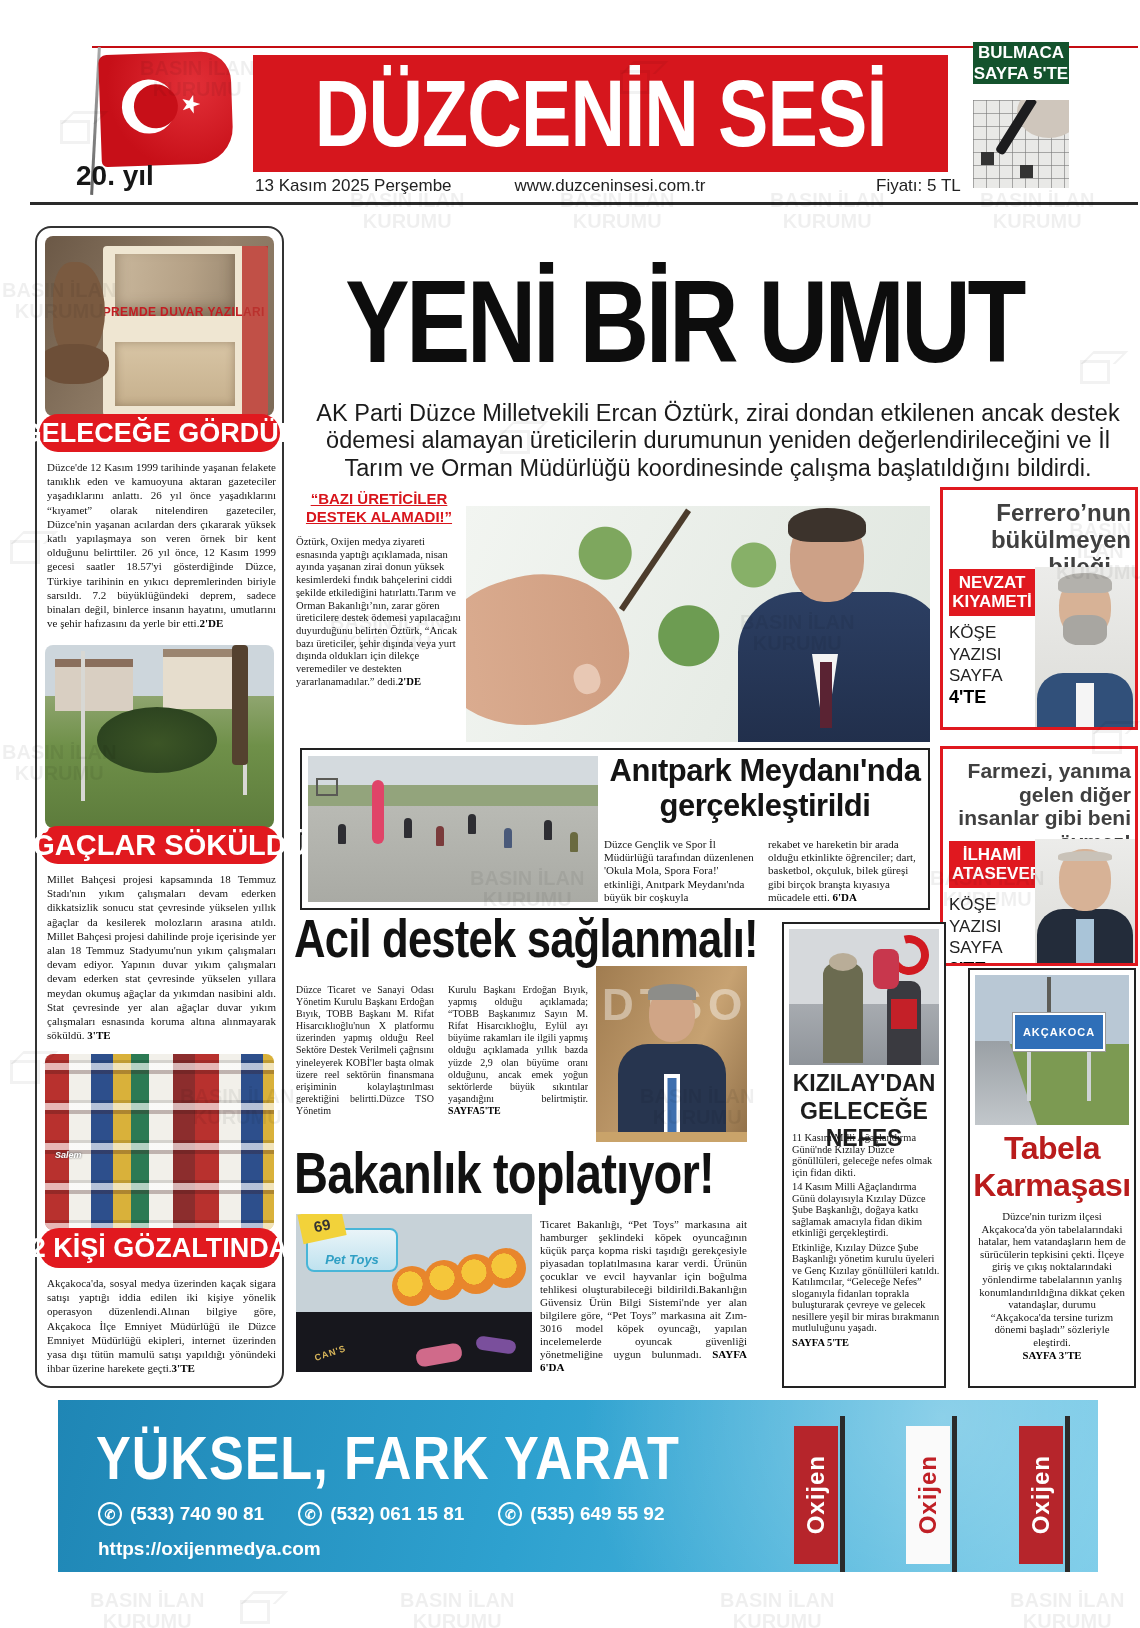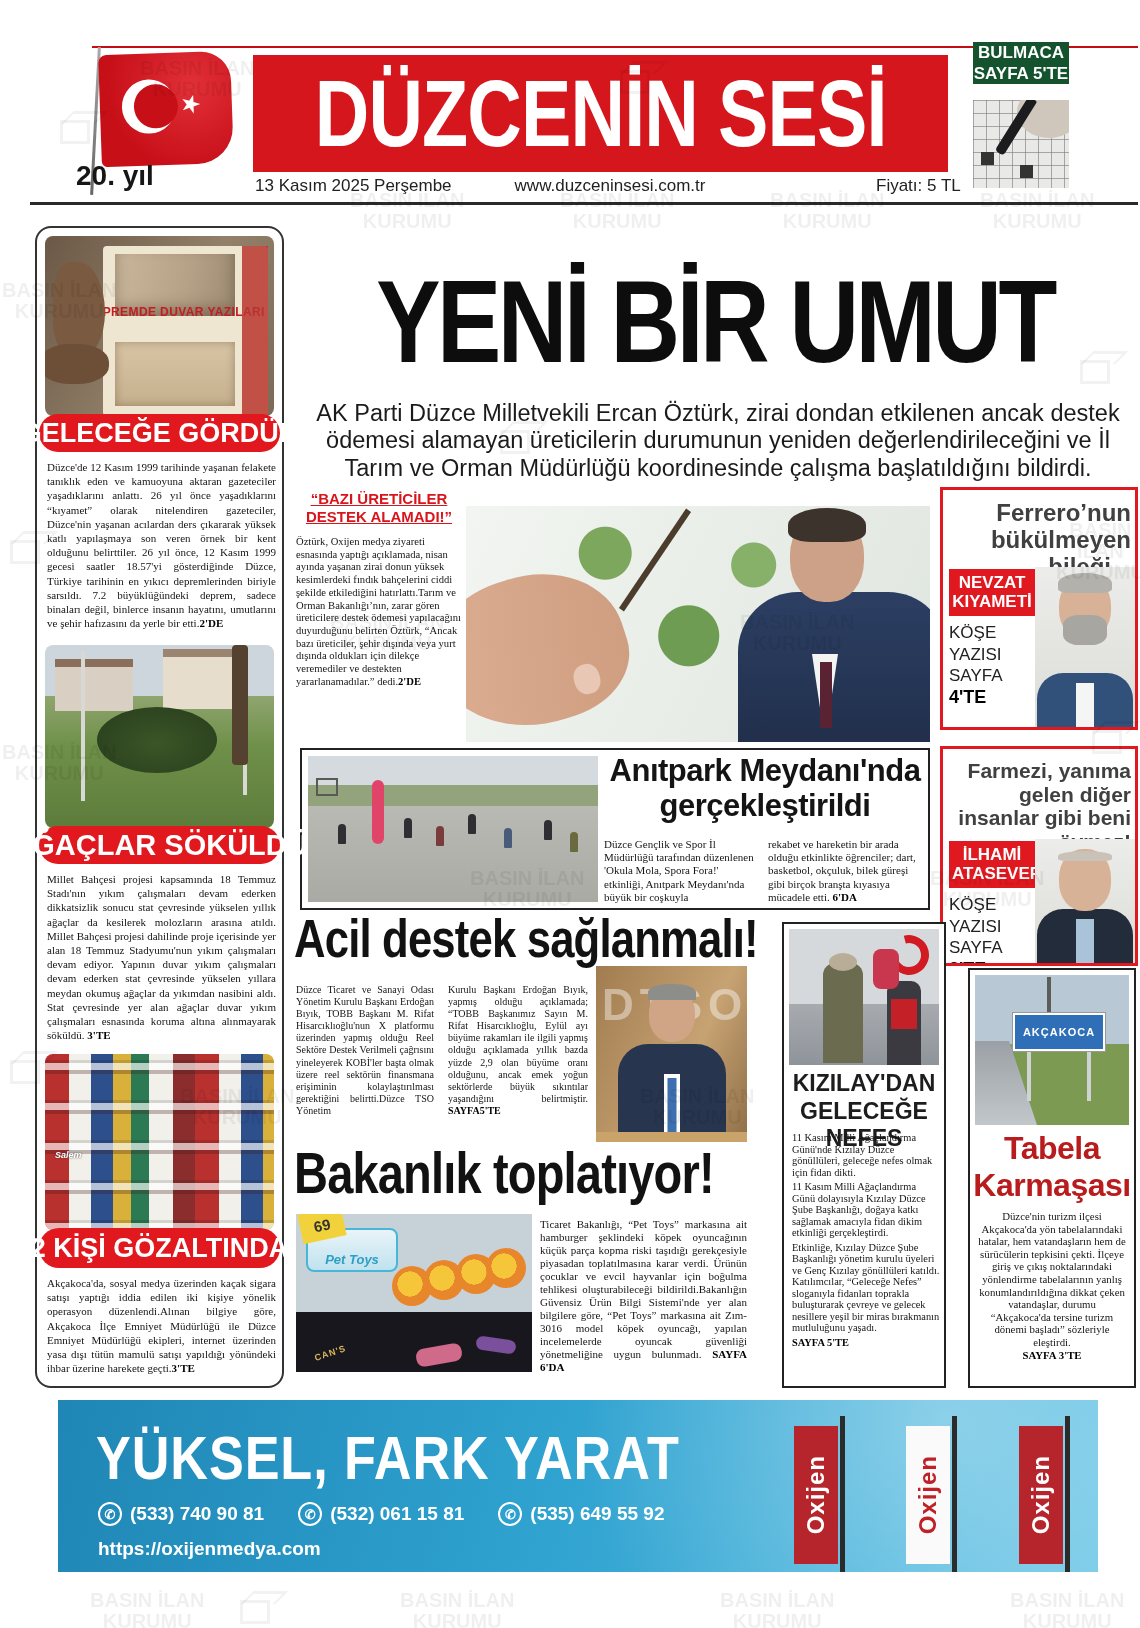--- a/index.html
+++ b/index.html
@@ -60,21 +60,21 @@
   #ph2 .pole2{position:absolute;left:198px;top:10px;width:4px;height:140px;background:#d8d8d4}
 
   
   #ph3{top:826px;height:176px;background:repeating-linear-gradient(90deg,#b8312e 0 24px,#f2f0ea 24px 46px,#2d4f8c 46px 68px,#d9b13a 68px 86px,#2c7a54 86px 104px,#f2f0ea 104px 128px,#8c2d2d 128px 150px);}
   #ph3 .rows{position:absolute;inset:0;background:repeating-linear-gradient(0deg,rgba(255,255,255,.65) 0 7px,rgba(0,0,0,.12) 7px 10px,rgba(255,255,255,0) 10px 36px,rgba(60,20,20,.28) 36px 40px)}
   #ph3 .lbl{position:absolute;left:10px;top:96px;color:#fff;font-size:9px;font-weight:bold;text-shadow:0 0 2px #333;font-style:italic}
 
   
   #kicker{left:296px;top:222px;width:842px;text-align:center}
   #kicker span{display:inline-block;color:#e8141b;font-weight:bold;font-size:37px;border-bottom:4px solid #d40f16;padding-bottom:5px;white-space:nowrap}
-  #bighead{left:290px;top:266px;width:850px;text-align:center}
+  #bighead{left:290px;top:266px;width:850px;}
   #bighead span{display:inline-block;font-weight:bold;font-size:112px;letter-spacing:-4px;color:#0d0d0d;transform:scale(.86,1.04);white-space:nowrap;line-height:1}
   #subhead{left:300px;top:400px;width:836px;text-align:center;font-size:23.5px;line-height:1.17;color:#1b1b1b}
 
   #subart{left:296px;top:490px;width:166px;height:252px;overflow:hidden}
   #subart .t{color:#d8151c;font-weight:bold;font-size:15px;text-align:center;text-decoration:underline;line-height:1.2;margin-bottom:10px}
   #subart .b{font-size:10.6px;line-height:12.7px;color:#151515}
 
   
   #mainphoto{left:466px;top:506px;width:464px;height:236px;background:
     radial-gradient(circle at 30% 20%,#7ea75e 0 26px,transparent 27px),
@@ -397,21 +397,21 @@
       <div class="cres"></div>
       <div class="per1"></div>
       <div class="hat"></div>
       <div class="per2"></div>
       <div class="vest"></div>
       <div class="per3"></div>
     </div>
     <h2>KIZILAY'DAN GELECEĞE NEFES</h2>
     <div id="kizbody" class="serif">
       <p>11 Kasım Milli Ağaçlandırma Günü'nde Kızılay Düzce gönüllüleri, geleceğe nefes olmak için fidan dikti.</p>
-      <p>11 Kasım Milli Ağaçlandırma Günü dolayısıyla Kızılay Düzce Şube Başkanlığı, doğaya katkı sağlamak amacıyla fidan dikim etkinliği gerçekleştirdi.</p>
+      <p>14 Kasım Milli Ağaçlandırma Günü dolayısıyla Kızılay Düzce Şube Başkanlığı, doğaya katkı sağlamak amacıyla fidan dikim etkinliği gerçekleştirdi.</p>
       <p><span>Etkinliğe, Kızılay Düzce Şube Başkanlığı yönetim kurulu üyeleri ve Genç Kızılay gönüllüleri katıldı. Katılımcılar, “Geleceğe Nefes” sloganıyla fidanları toprakla buluşturarak çevreye ve gelecek nesillere yeşil bir miras bırakmanın mutluluğunu yaşadı.</span></p>
       <b class="ref">SAYFA 5'TE</b>
     </div>
   </div>
 
   <div id="bakhead" class="abs">Bakanlık toplatıyor!</div>
   <div id="petphoto" class="ph">
     <div class="disc" style="left:96px;top:52px"></div>
     <div class="disc" style="left:128px;top:46px"></div>
     <div class="disc" style="left:160px;top:40px"></div>

